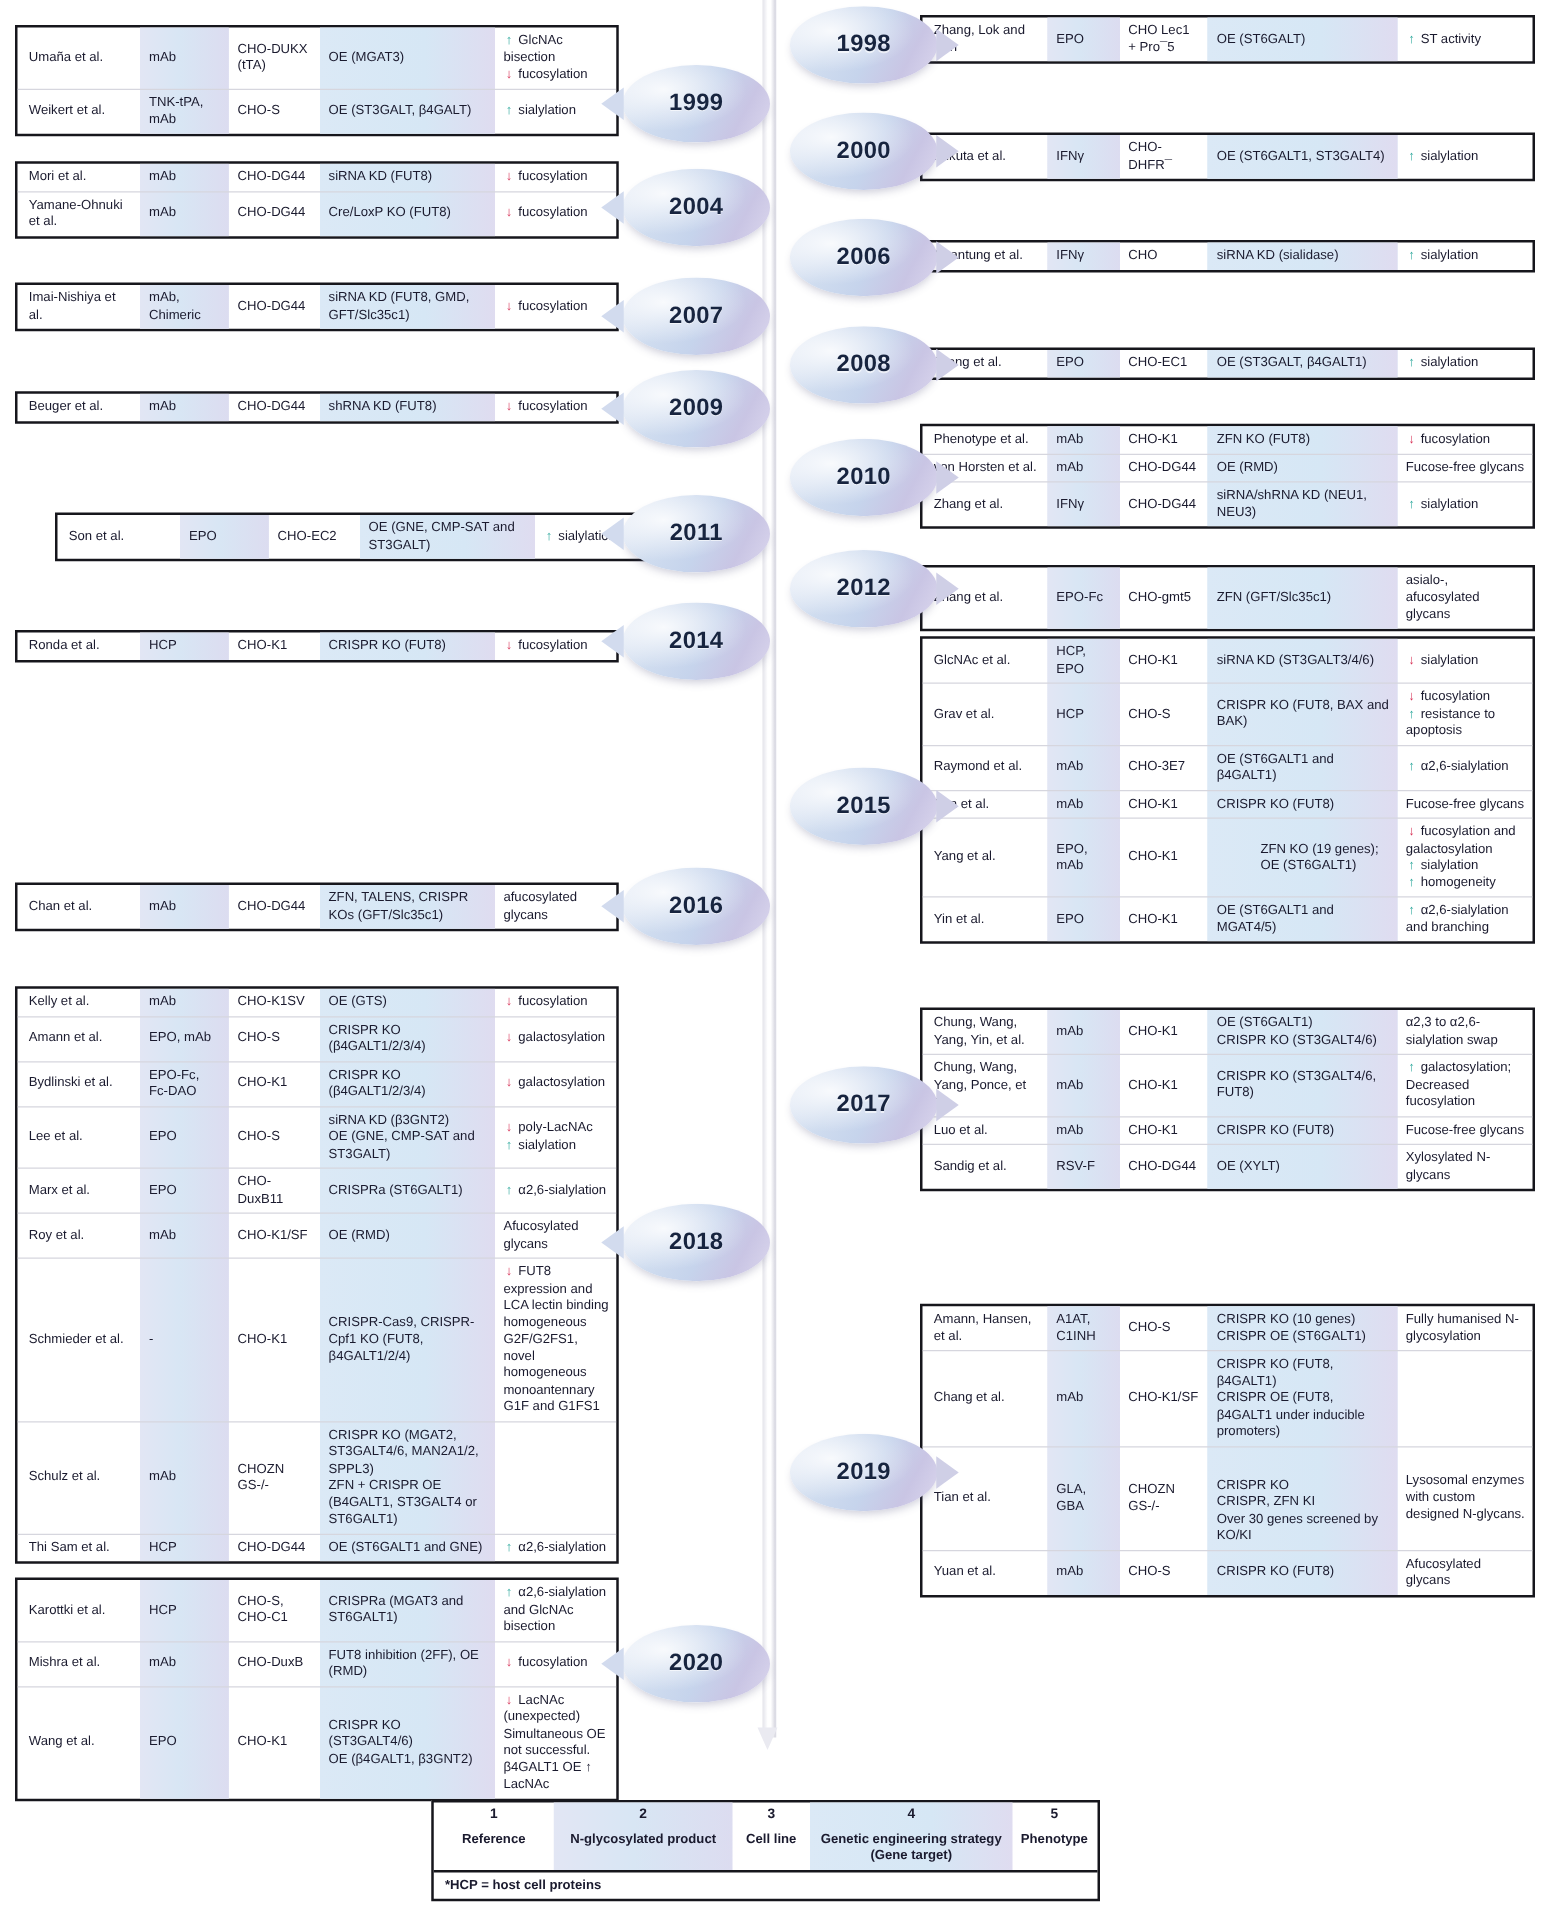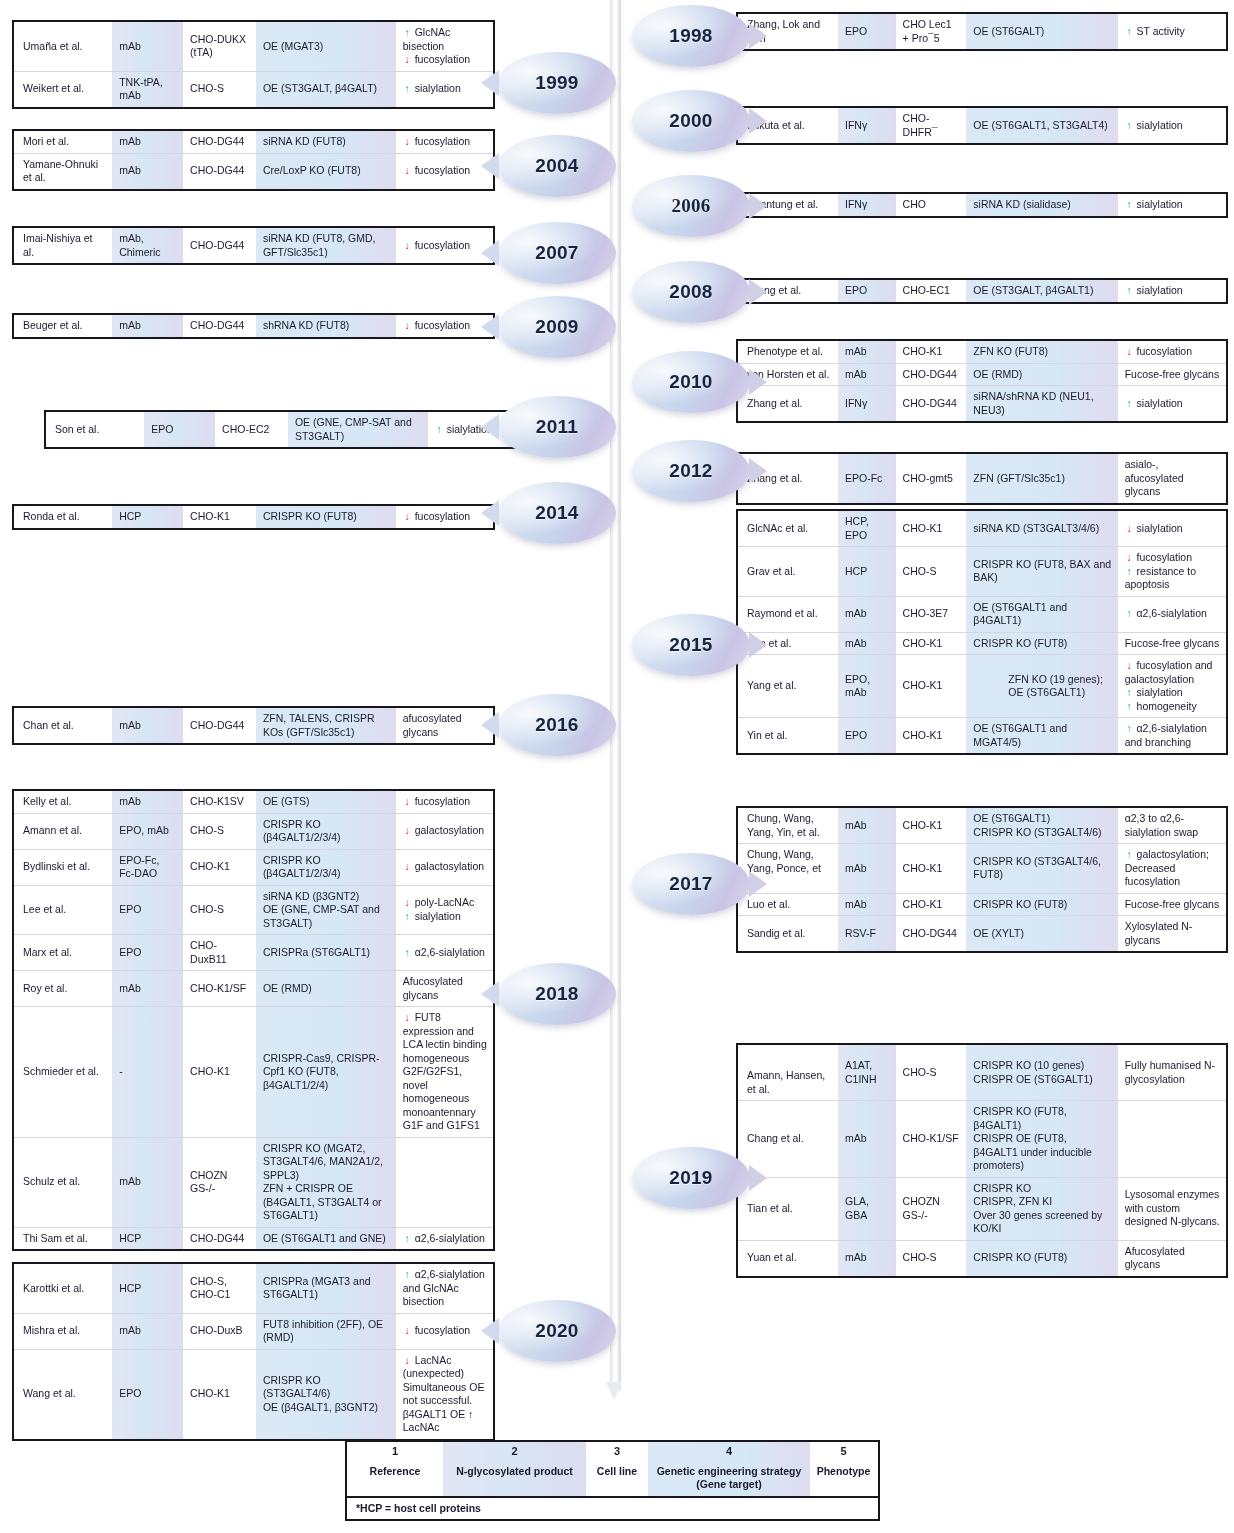--- a/index.html
+++ b/index.html
@@ -154,21 +154,21 @@
     </div>
   <div class="bubble left-tip" style="left:498px;top:52px;">
       <span class="num">1999</span>
     </div>
   <div class="bubble right-tip" style="left:632px;top:90px;">
       <span class="num">2000</span>
     </div>
   <div class="bubble left-tip" style="left:498px;top:135px;">
       <span class="num">2004</span>
     </div>
-  <div class="bubble right-tip" style="left:632px;top:175px;font-family:Liberation Serif, serif;">
+  <div class="bubble right-tip" style="left:632px;top:175px;">
       <span class="num">2006</span>
     </div>
   <div class="bubble left-tip" style="left:498px;top:222px;">
       <span class="num">2007</span>
     </div>
   <div class="bubble right-tip" style="left:632px;top:261px;">
       <span class="num">2008</span>
     </div>
   <div class="bubble left-tip" style="left:498px;top:296px;">
       <span class="num">2009</span>
@@ -984,21 +984,21 @@
     </div>
   <div class="tbl" style="left:736px;top:1043px;width:492px;">
       <div class="band b2" style="left: 20.5%; width: 11.8%;">
         <div class="inner"></div>
       </div>
       <div class="band b4" style="left: 46.8%; width: 31%;">
         <div class="inner"></div>
       </div>
       <div class="rows">
         <div class="row">
-          <div class="cell c1" style="width: 20.5%; margin-top: 20px;">
+          <div class="cell c1" style="width: 20.5%;">
             <span class="ln">Amann, Hansen, et al.</span>
           </div>
           <div class="cell c2" style="width: 11.8%;">
             <span class="ln">A1AT, C1INH</span>
           </div>
           <div class="cell c3" style="width: 14.5%;">
             <span class="ln">CHO-S</span>
           </div>
           <div class="cell c4" style="width: 31%;">
             <span class="ln">CRISPR KO (10 genes)</span>
@@ -1026,21 +1026,21 @@
         <div class="row">
           <div class="cell c1" style="width: 20.5%;">
             <span class="ln">Tian et al.</span>
           </div>
           <div class="cell c2" style="width: 11.8%;">
             <span class="ln">GLA, GBA</span>
           </div>
           <div class="cell c3" style="width: 14.5%;">
             <span class="ln">CHOZN GS-/-</span>
           </div>
-          <div class="cell c4" style="width: 31%;">
+          <div class="cell c4" style="width: 31%; margin-top: 20px;">
             <span class="ln">CRISPR KO</span>
             <span class="ln">CRISPR, ZFN KI</span>
             <span class="ln">Over 30 genes screened by KO/KI</span>
           </div>
           <div class="cell c5" style="width: 22.2%;">
             <span class="ln">Lysosomal enzymes with custom designed N-glycans.</span>
           </div>
         </div>
         <div class="row">
           <div class="cell c1" style="width: 20.5%;">

